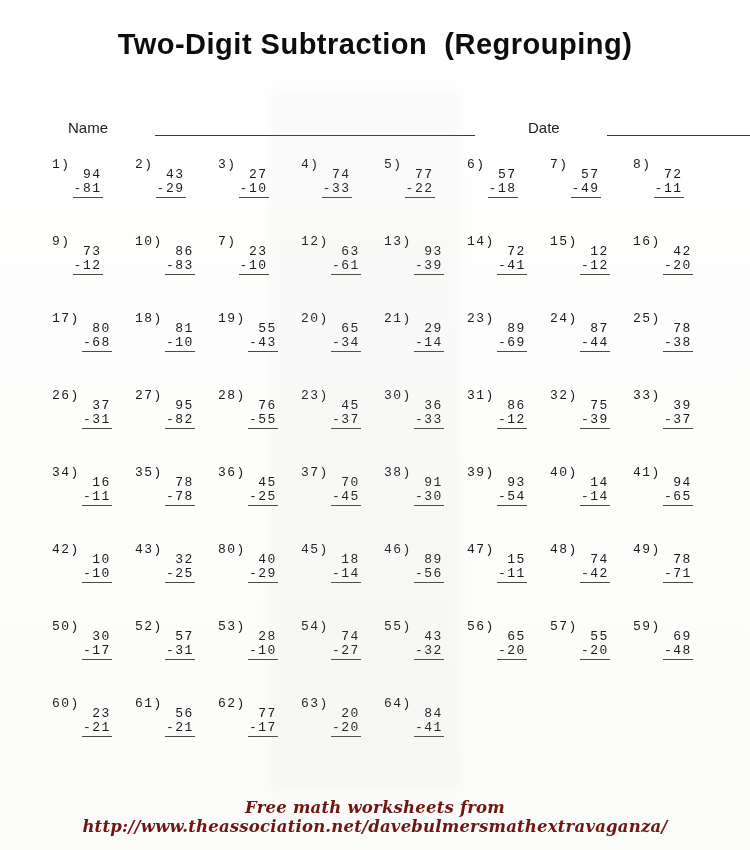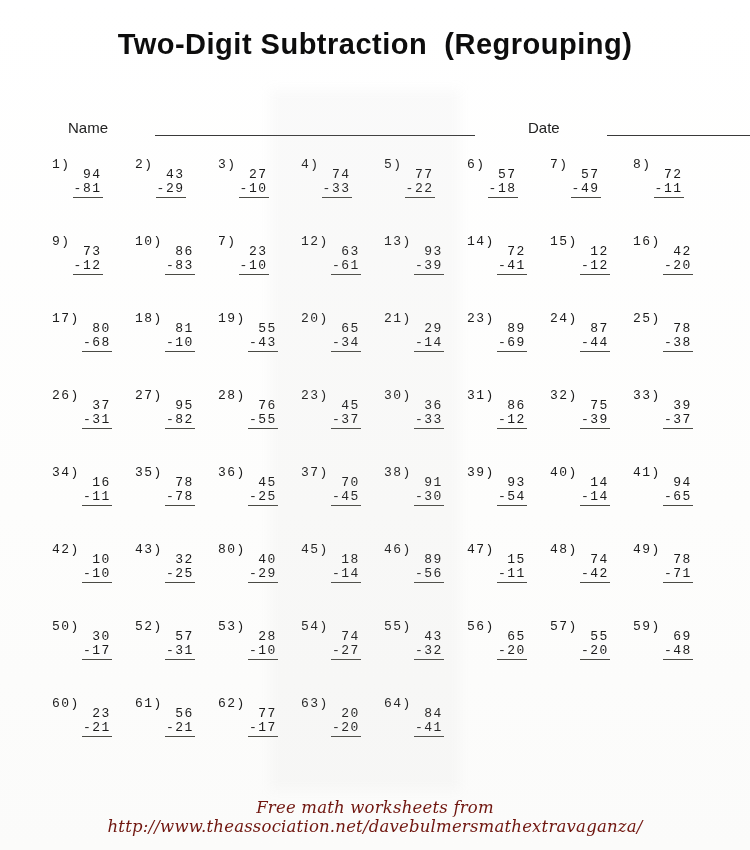--- a/index.html
+++ b/index.html
@@ -89,21 +89,21 @@
     border-bottom: 1.4px solid #4a4a44;
     padding: 0 1px 1px 1px;
   }
   .footer {
     position: absolute;
     left: 0; right: 0;
     bottom: 14px;
     text-align: center;
     font-family: "DejaVu Serif", serif;
     font-style: italic;
-    font-weight: normal;
+    font-weight: bold;
     font-size: 16.5px;
     letter-spacing: 0.2px;
     color: #70160f;
   }
 </style>
 </head>
 <body>
 
 <div class="page">
 

